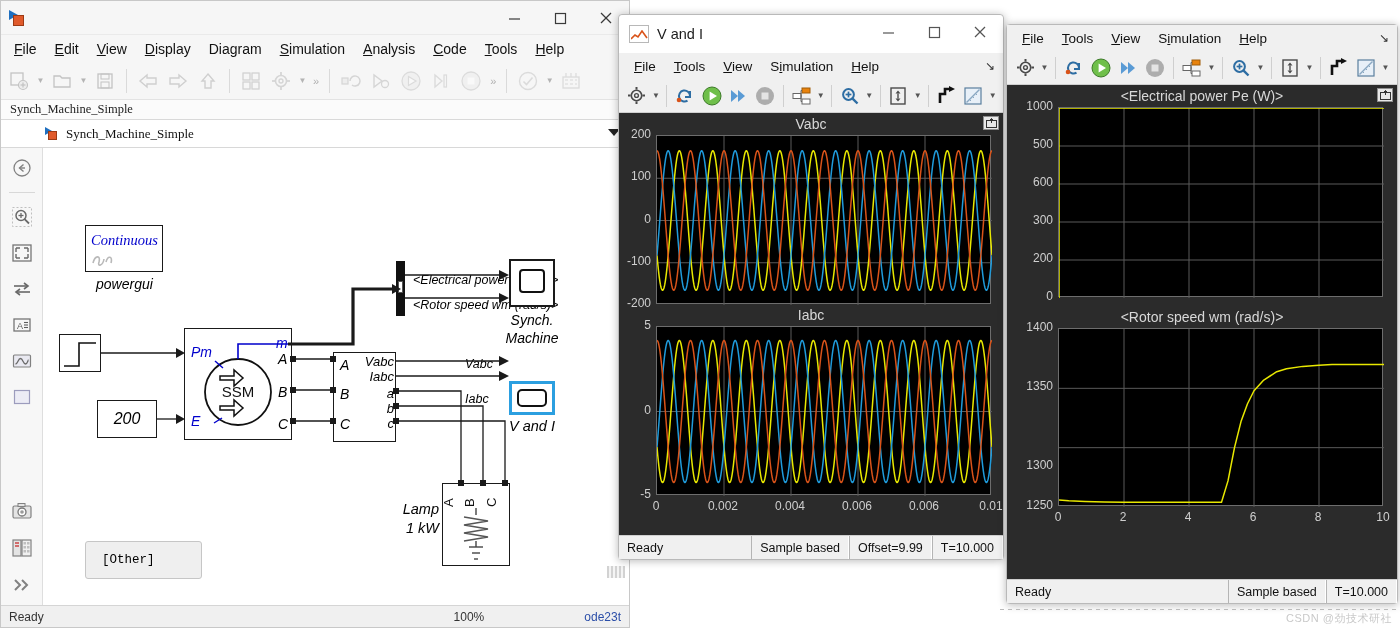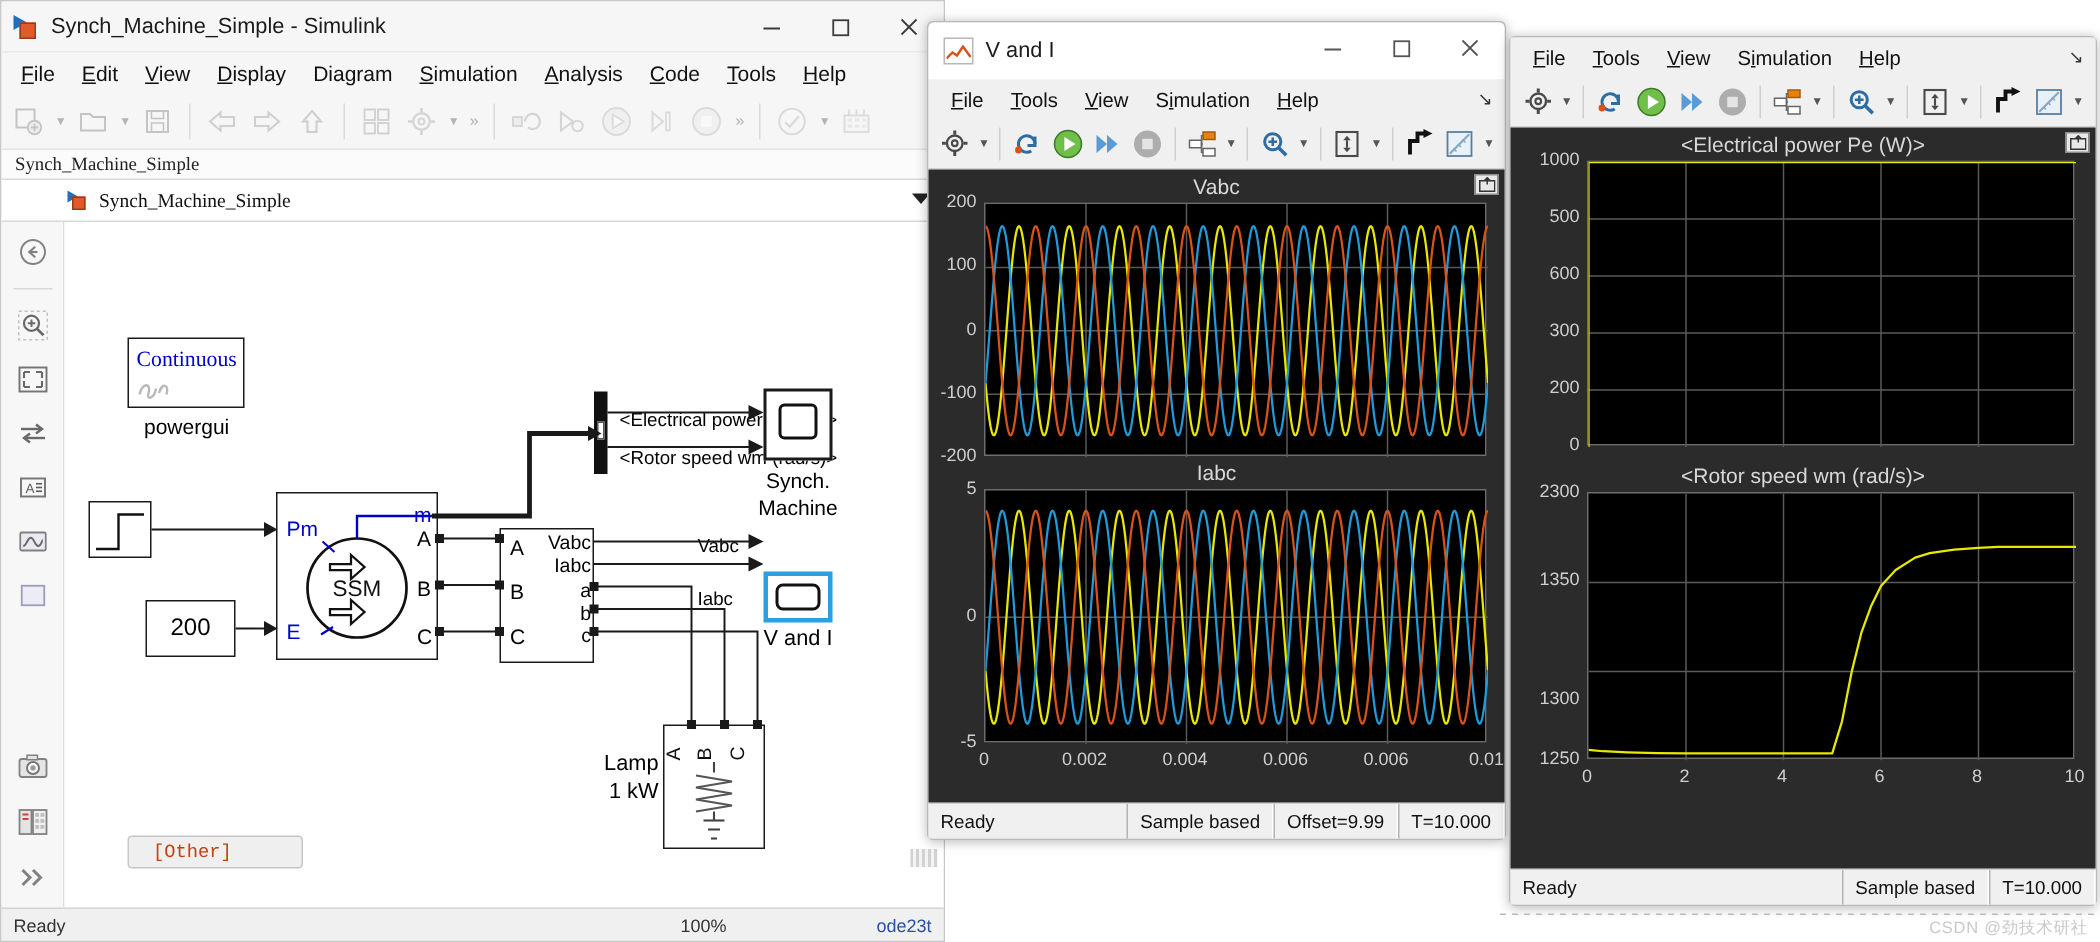--- a/index.html
+++ b/index.html
@@ -93,30 +93,30 @@
 
   .canvas{ flex:1; position:relative; background:#fff; overflow:hidden;}
 
   .sl-statusbar{
     height:22px; background:#f0f0f0; border-top:1px solid #d5d5d5;
     display:flex; align-items:center; font-size:12px; color:#333;
     padding:0 8px; position:relative;
   }
   .other-btn{
     position:absolute; left:42px; bottom:26px;
-    width:117px;height:22px; background:#efefef;border:1px solid #c6c6c6;border-radius:3px;
+    width:117px;height:38px; background:#efefef;border:1px solid #c6c6c6;border-radius:3px;
     display:flex;align-items:center; padding-left:16px;
-    font-size:12.5px; color:#c2410c; font-family:"Liberation Mono", monospace;
+    font-size:12.5px; color:#000000; font-family:"Liberation Mono", monospace;
   }
   .hscroll-stub{ position:absolute; right:4px; bottom:27px; width:18px;height:12px;
      background:repeating-linear-gradient(90deg,#d2d2d2 0 2px,#f4f4f4 2px 4px); }
 
   
   .blk{ position:absolute; background:#fff; border:1.6px solid #1a1a1a; }
-  .lbl{ position:absolute; font-family:"Liberation Sans", sans-serif; color:#000; white-space:nowrap;}
+  .lbl{ position:absolute; font-family:"Liberation Sans", sans-serif; color:#000; white-space:nowrap;font-style:italic;}
 
   
   .scope-win{ position:absolute; background:#f0f0f0; border:1px solid #b9b9b9;
      box-shadow:0 1px 8px rgba(0,0,0,.28); display:flex; flex-direction:column; border-radius:4px;}
   .sc-titlebar{ height:38px; background:#fff; display:flex;align-items:center;
      padding-left:10px; position:relative; border-top-left-radius:4px;border-top-right-radius:4px;}
   .sc-licon{ width:20px;height:18px;margin-right:8px; border:1px solid #b8b8b8; background:#fff;
      position:relative; overflow:hidden;}
   .sc-licon .wave{ position:absolute;left:1px;bottom:1px;width:17px;height:11px;}
   .sc-title{ font-size:14.5px; color:#1b1b1b;}
@@ -153,21 +153,20 @@
 </head>
 <body>
 
 <div id="simulink-window">
 
   <div class="sl-titlebar">
     <span class="sl-ticon">
       <span class="tri"></span>
         <span class="sq"></span>
     </span>
-    <span class="sl-title">Synch_Machine_Simple - Simulink</span>
     <span class="winbtns">
       <span class="winbtn">
         <svg width="13" height="13" viewBox="0 0 13 13">
             <line x1="1" y1="7" x2="12" y2="7" stroke="#3a3a3a" stroke-width="1.2"></line>
           </svg>
       </span>
       <span class="winbtn">
         <svg width="13" height="13" viewBox="0 0 13 13">
             <rect x="1.5" y="1.5" width="10" height="10" fill="none" stroke="#3a3a3a" stroke-width="1.2"></rect>
           </svg>
@@ -880,21 +879,21 @@
           <line x1="260" x2="260" y1="0" y2="178" stroke="#5a5a5a" stroke-width="1"></line>
           <line y1="118.66666666666667" y2="118.66666666666667" x1="0" x2="325" stroke="#5a5a5a" stroke-width="1"></line>
           <line y1="59.33333333333334" y2="59.33333333333334" x1="0" x2="325" stroke="#5a5a5a" stroke-width="1"></line>
           <path d="M0.00 170.88 L9.75 171.83 L26.00 172.54 L45.50 173.02 L65.00 173.25 L97.50 173.25 L130.00 173.25 L149.50 173.25 L162.50 173.25 L169.00 151.89 L175.50 118.67 L182.00 92.56 L188.50 74.76 L195.00 61.71 L204.75 51.03 L217.75 42.72 L227.50 39.75 L243.75 37.38 L260.00 36.19 L273.00 35.60 L292.50 35.60 L325.00 35.60" fill="none" stroke="#e8e800" stroke-width="1.5" stroke-linejoin="round"></path>
         </svg>
     </div>
     <div id="ytick-wm">
         <div class="ytick" style="left: 3px; width: 43px; top: 413px;">1250</div>
         <div class="ytick" style="left: 3px; width: 43px; top: 373px;">1300</div>
         <div class="ytick" style="left: 3px; width: 43px; top: 294.333px;">1350</div>
-        <div class="ytick" style="left: 3px; width: 43px; top: 235px;">2300</div>
+        <div class="ytick" style="left: 3px; width: 43px; top: 235px;">1400</div>
       </div>
     <div id="xtick-wm">
         <div class="xtick" style="left: 21px; width: 60px; top: 425px;">0</div>
         <div class="xtick" style="left: 86px; width: 60px; top: 425px;">2</div>
         <div class="xtick" style="left: 151px; width: 60px; top: 425px;">4</div>
         <div class="xtick" style="left: 216px; width: 60px; top: 425px;">6</div>
         <div class="xtick" style="left: 281px; width: 60px; top: 425px;">8</div>
         <div class="xtick" style="left: 346px; width: 60px; top: 425px;">10</div>
       </div>
   </div>

